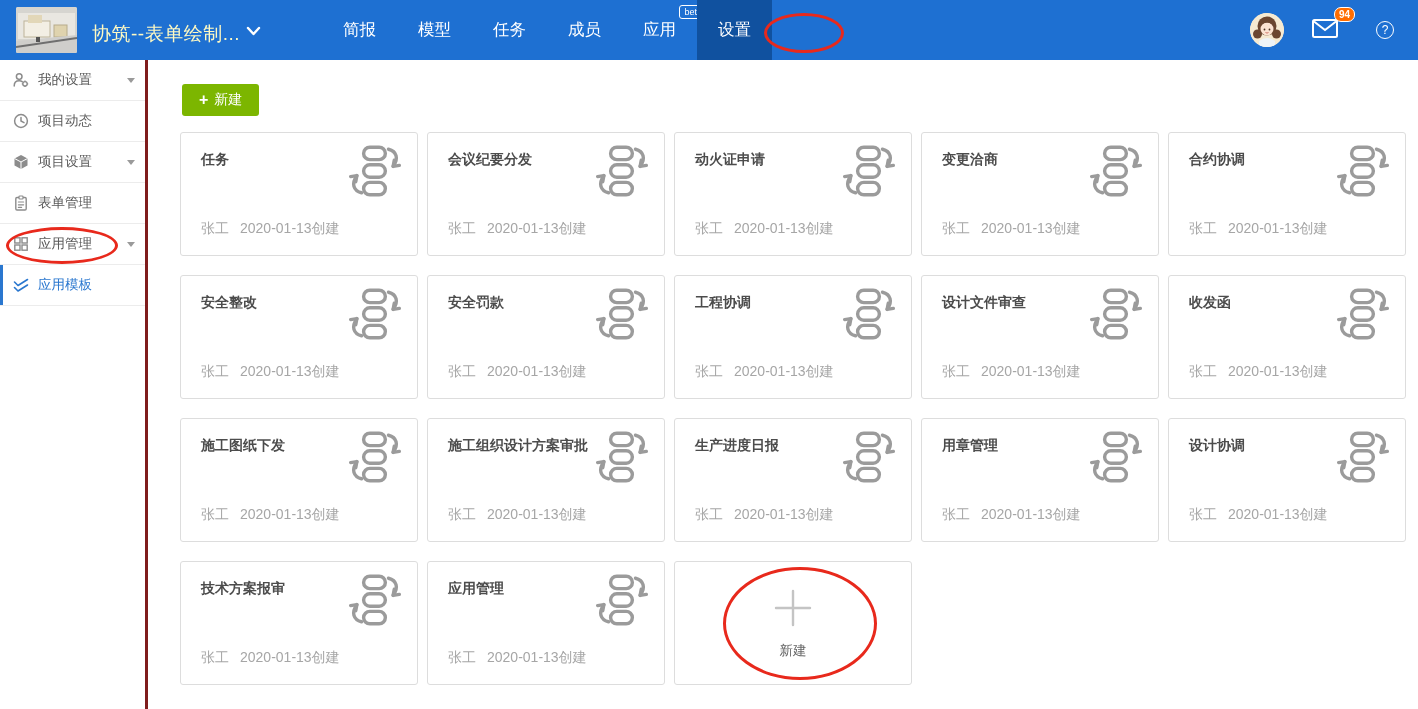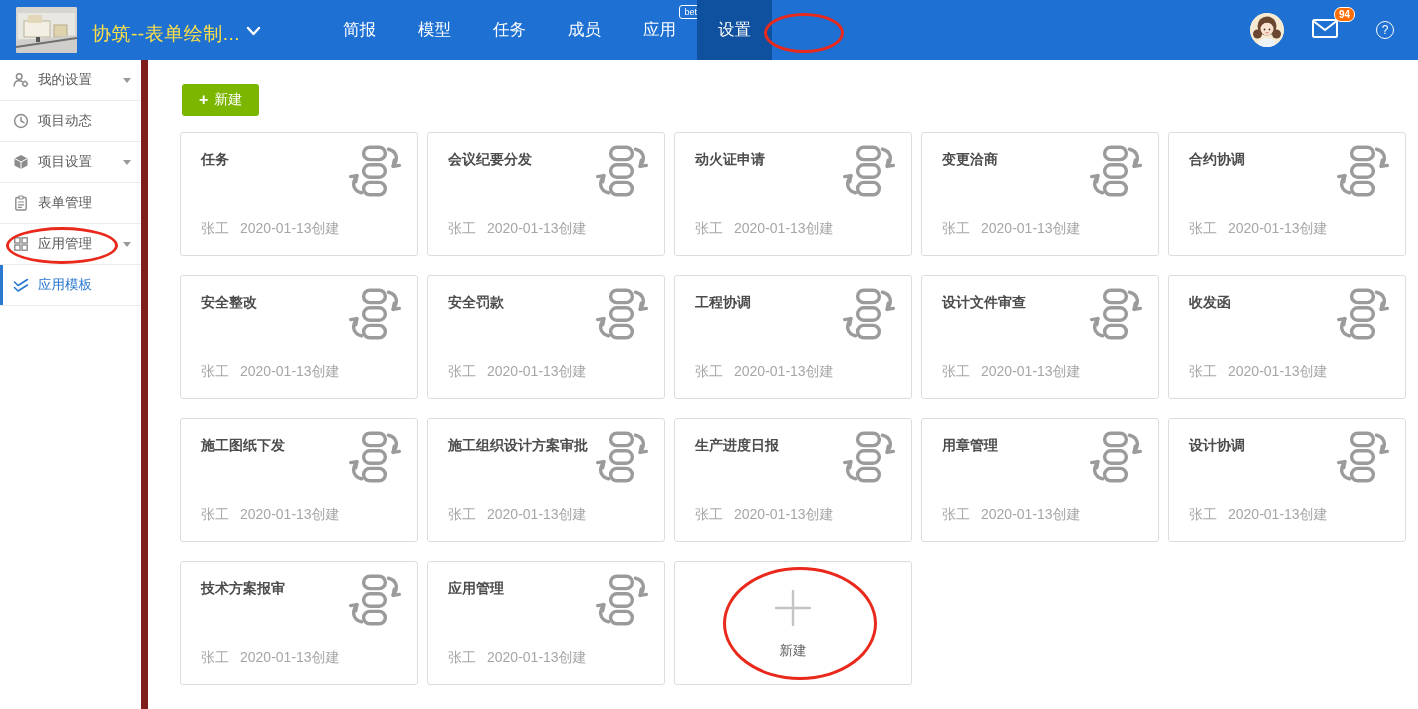--- a/index.html
+++ b/index.html
@@ -16,42 +16,42 @@
   html,body{width:1418px;height:709px;overflow:hidden;background:#fff;
     font-family:"Liberation Sans","DejaVu Sans",sans-serif;}
   body{position:relative;}
 
   
   .topbar{position:absolute;left:0;top:0;width:1418px;height:60px;
     background:var(--topbar-blue);display:flex;align-items:center;z-index:2;}
   .logo-thumb{position:absolute;left:16px;top:7px;width:61px;height:46px;
     border-radius:2px;overflow:hidden;background:#d9d9d4;}
   .project-title{position:absolute;left:92px;top:0;height:68px;display:flex;align-items:center;
-    color:#fde047;font-size:19px;font-weight:500;letter-spacing:.5px;cursor:pointer;}
+    color:#fef9c3;font-size:19px;font-weight:500;letter-spacing:.5px;cursor:pointer;}
   .title-caret{position:absolute;left:246px;top:26px;cursor:pointer;}
 
   .nav{position:absolute;left:322px;top:0;height:60px;display:flex;align-items:stretch;}
   .nav-item{position:relative;display:flex;align-items:center;padding:0 21px;
     color:#fff;font-size:16.5px;cursor:pointer;white-space:nowrap;}
   .nav-item.active{background:var(--topbar-active);}
   .beta-badge{position:absolute;top:5px;right:-10px;border:1px solid #fff;border-radius:3px;
     font-size:9px;line-height:12px;padding:0 4px;color:#fff;}
 
   .topbar-right{position:absolute;right:24px;top:0;height:60px;display:flex;align-items:center;gap:28px;}
   .avatar{width:34px;height:34px;border-radius:50%;overflow:hidden;cursor:pointer;background:#f6ead2;}
   .mail-wrap{position:relative;cursor:pointer;margin-right:10px;}
   .mail-badge{position:absolute;top:-12px;right:-17px;background:var(--badge-orange);
     border:1px solid #fff;border-radius:7px;color:#fff;font-size:10px;font-weight:bold;
     line-height:13px;padding:0 4px;}
   .help-icon{width:18px;height:18px;border:1.6px solid #fff;border-radius:50%;color:#fff;
     font-size:12px;display:flex;align-items:center;justify-content:center;cursor:pointer;}
 
   
   .sidebar{position:absolute;left:0;top:60px;width:148px;height:649px;background:#fff;
-    border-right:7px solid #7f1d1d;z-index:1;}
+    border-right:3px solid #7f1d1d;z-index:1;}
   .side-item{position:relative;height:41px;display:flex;align-items:center;gap:9px;
     padding-left:13px;border-bottom:1px solid #ececec;font-size:13.5px;color:#595959;cursor:pointer;}
   .side-item .caret{position:absolute;right:10px;width:0;height:0;
     border-left:4px solid transparent;border-right:4px solid transparent;border-top:5px solid #9a9a9a;}
   .side-item.active{color:var(--sidebar-active-blue);}
   .side-item.active::before{content:"";position:absolute;left:0;top:0;bottom:0;width:3px;
     background:var(--sidebar-active-blue);}
   .side-icon{width:16px;height:16px;flex:0 0 16px;}
 
   

